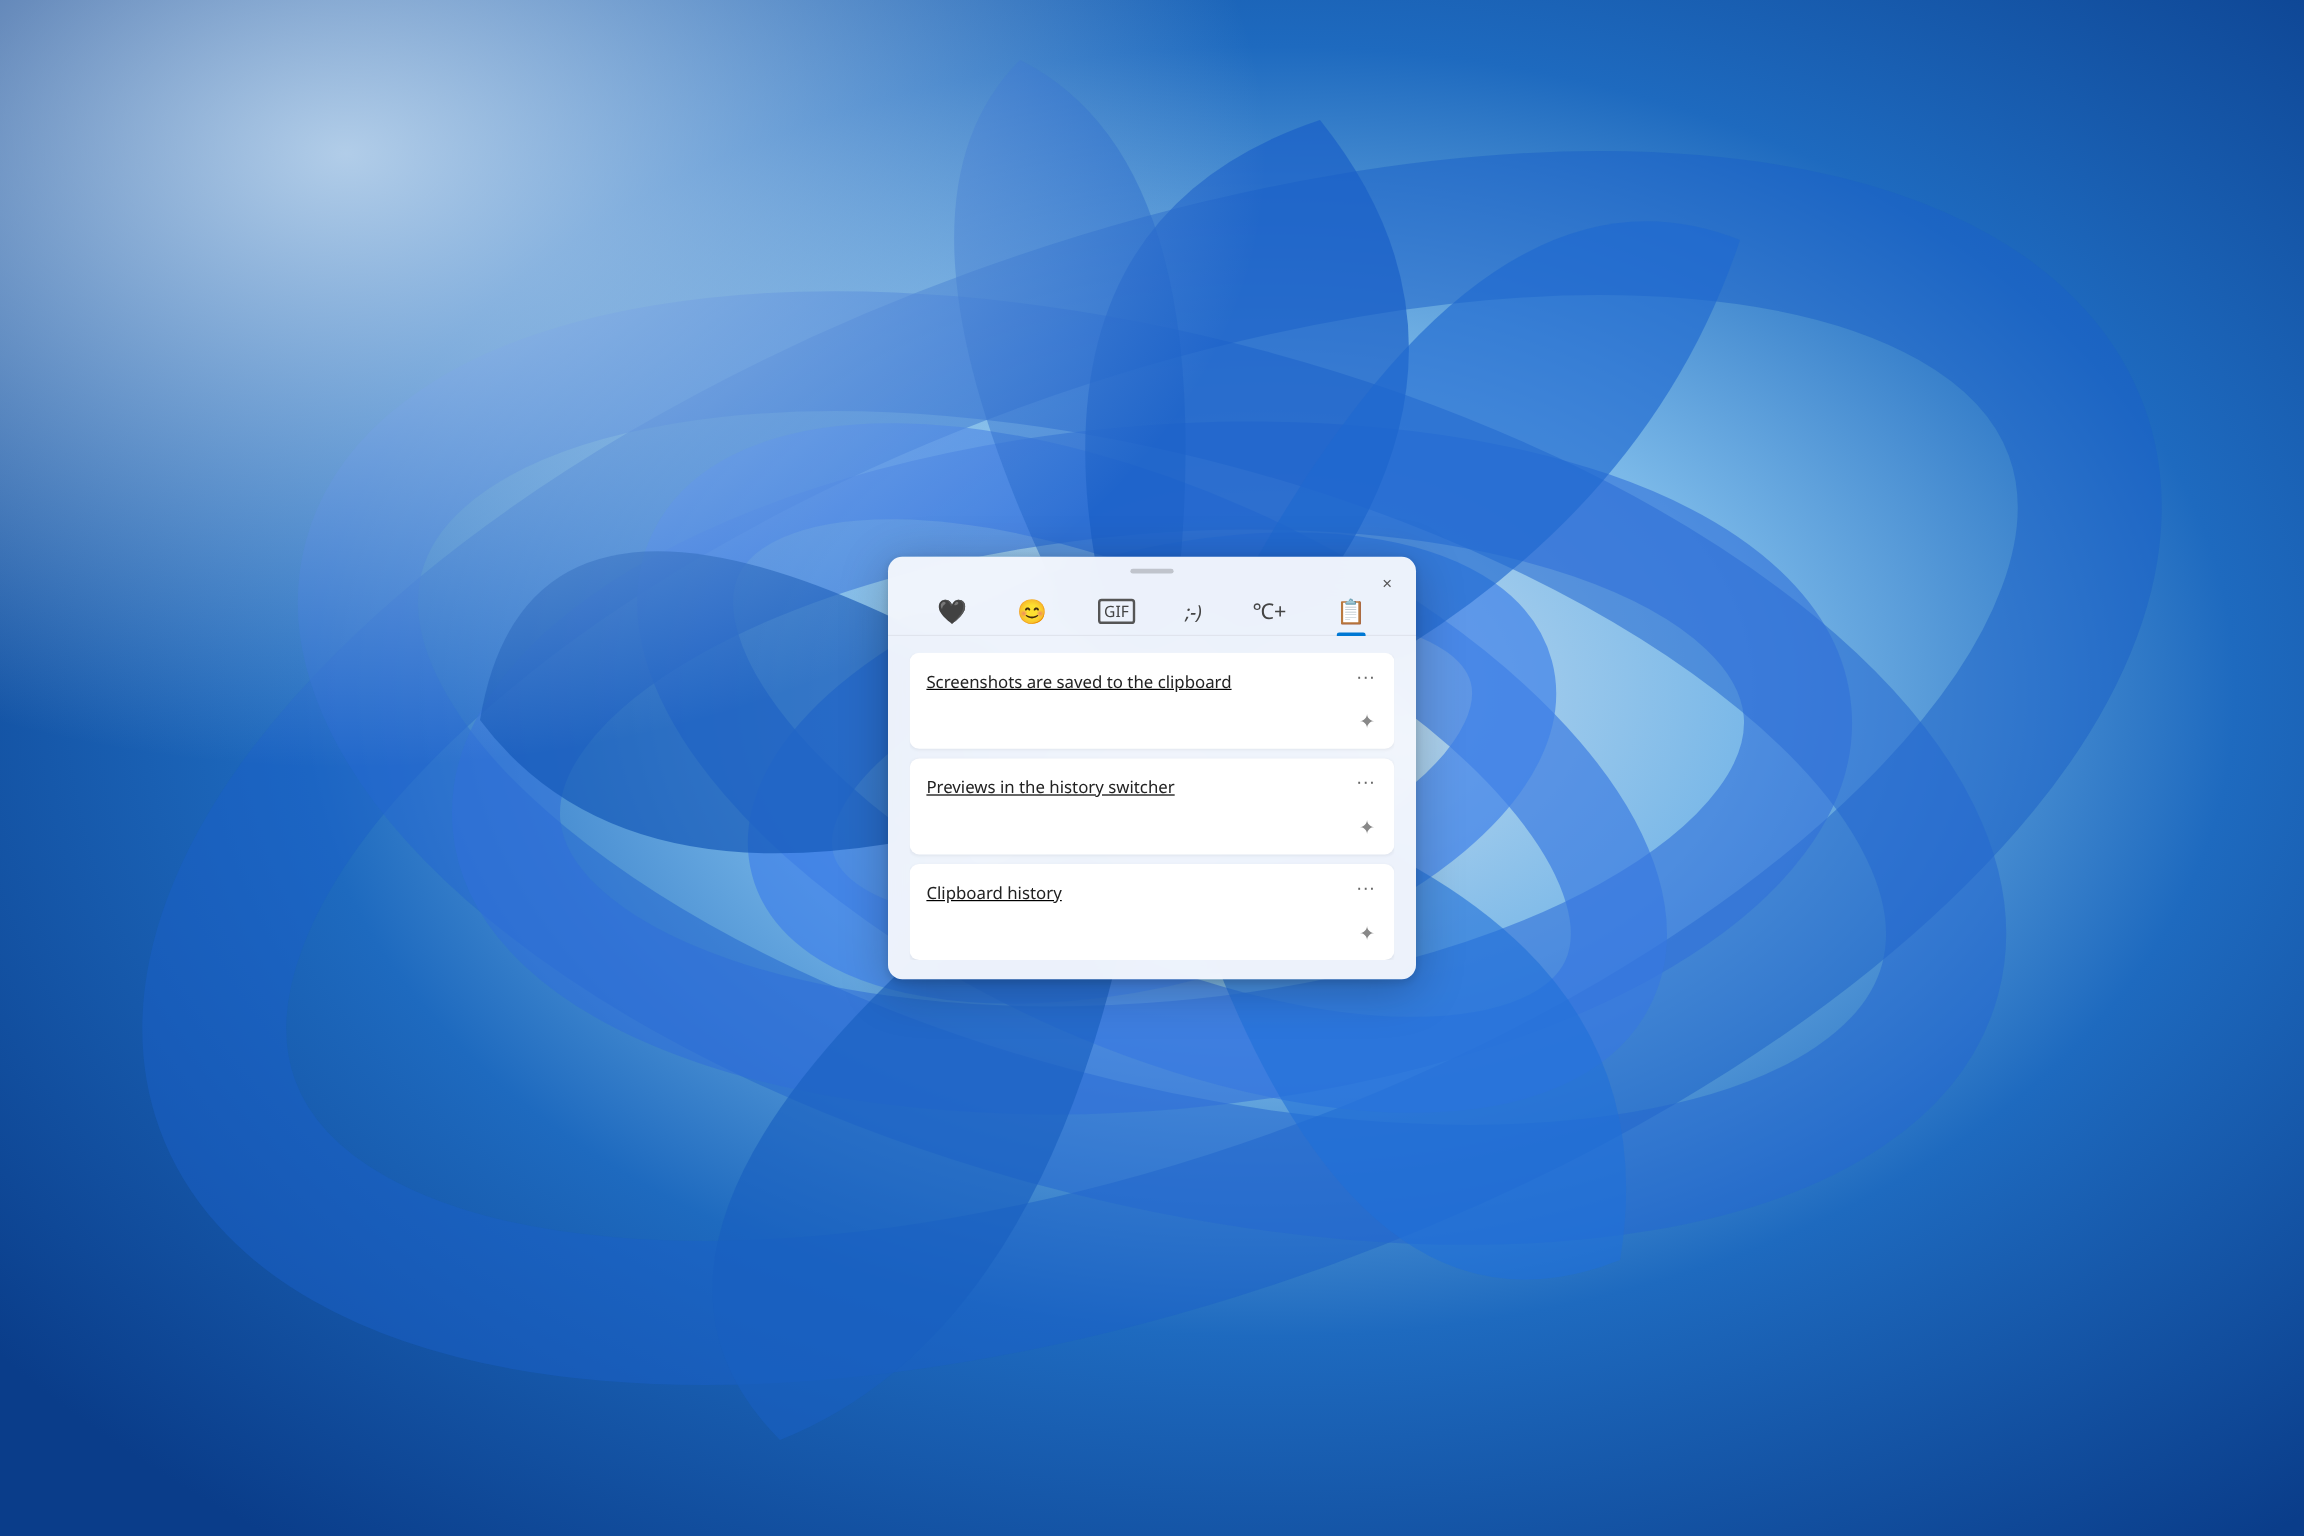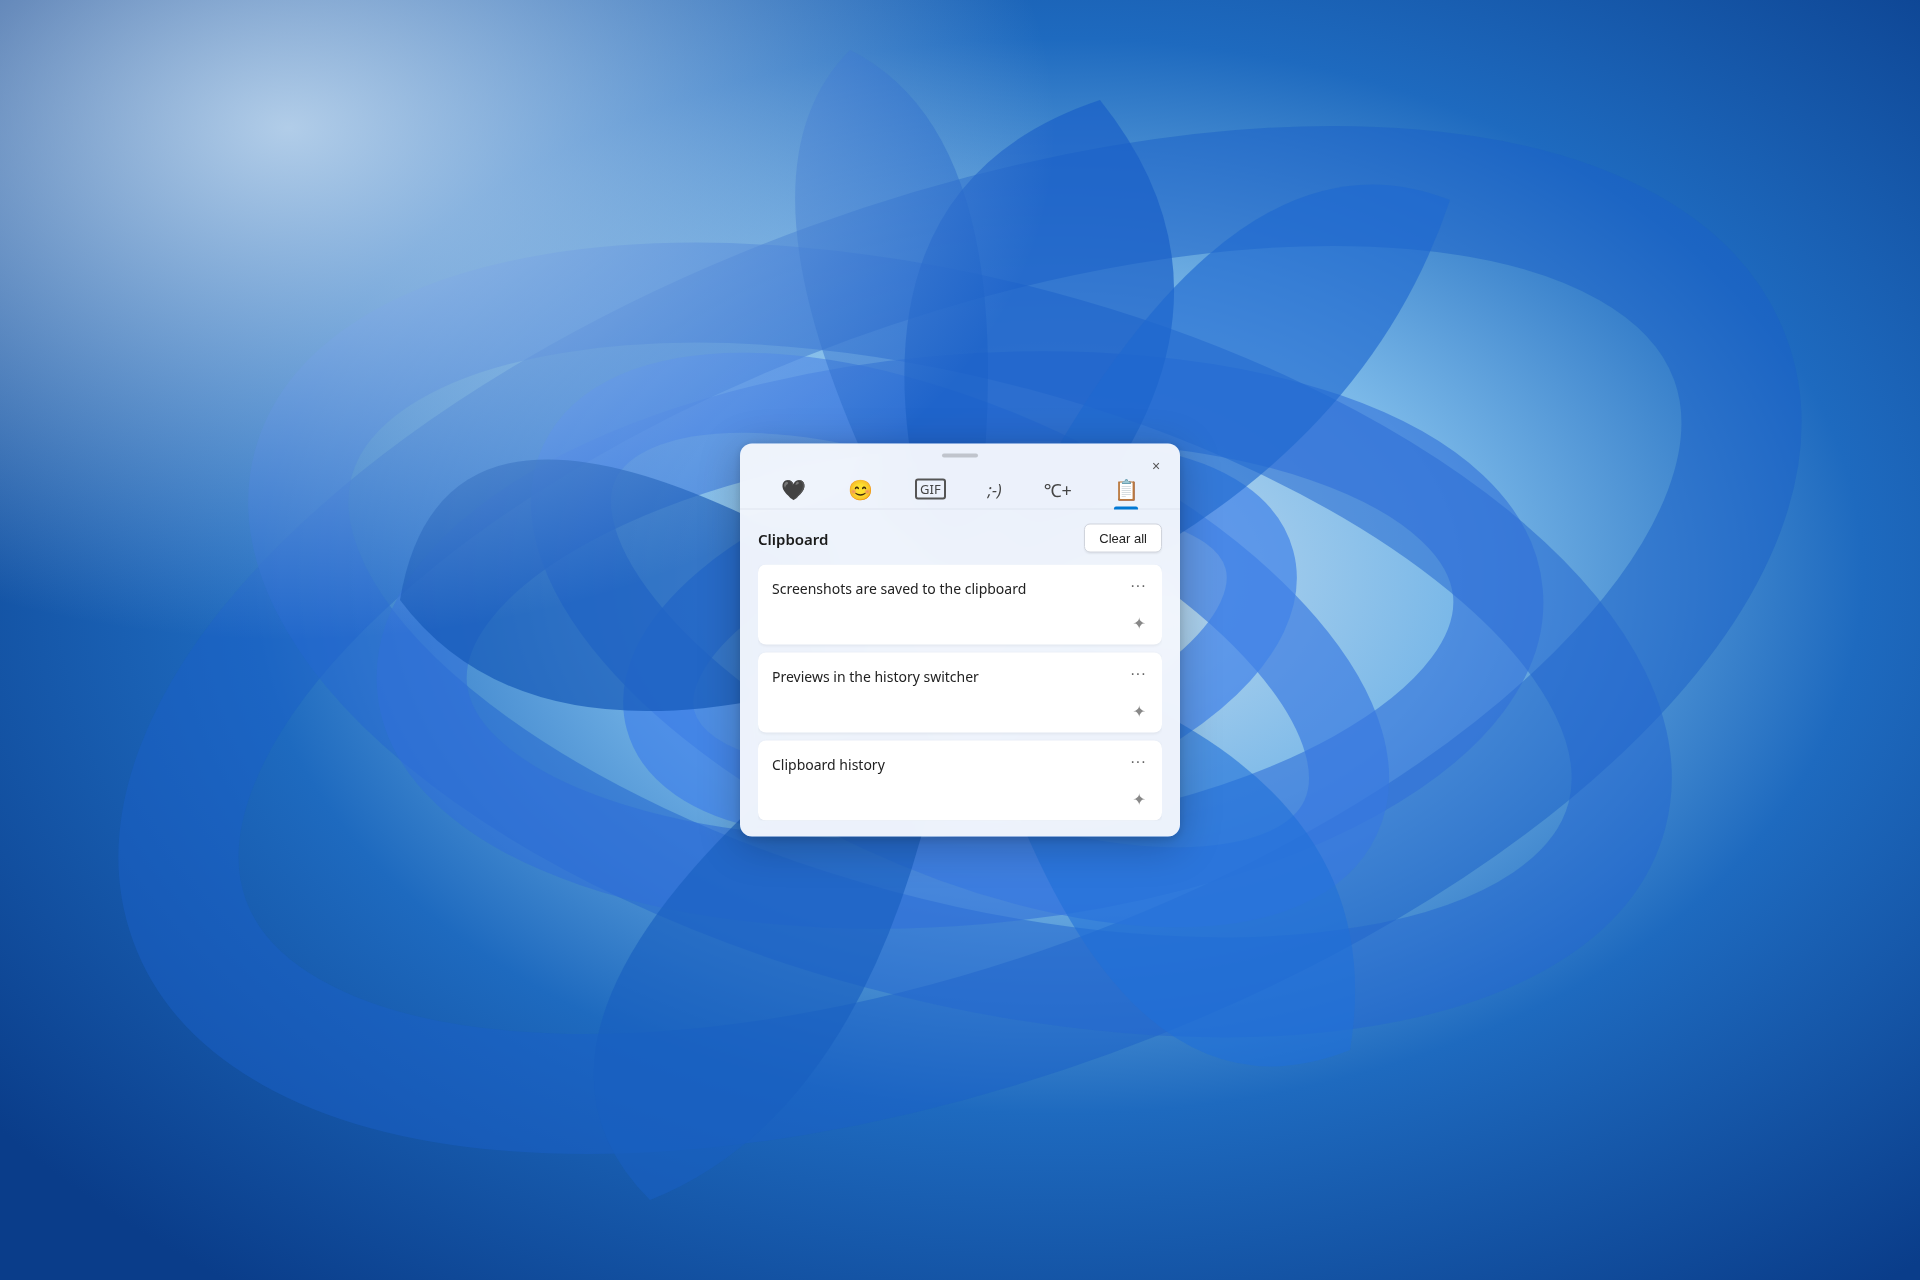--- a/index.html
+++ b/index.html
@@ -151,20 +151,21 @@
     }
 
     .clipboard-item {
       background: white;
       border-radius: 8px;
       padding: 12px 14px 10px 14px;
       position: relative;
       min-height: 80px;
       box-shadow: 0 1px 3px rgba(0,0,0,0.06);
       cursor: pointer;
+      text-decoration: underline;
     }
 
     .item-text {
       font-size: 14px;
       color: #222;
       line-height: 1.4;
     }
 
     .item-actions {
       position: absolute;
@@ -286,24 +287,20 @@
     <div class="tab-item">
       <span style="font-size:18px;">℃+</span>
     </div>
     <div class="tab-item active">
       <span style="font-size:20px;">📋</span>
     </div>
   </div>
 
   <div class="panel-body">
 
-    <div class="header-row">
-      <span class="section-title">Clipboard</span>
-      <button class="clear-all-btn">Clear all</button>
-    </div>
 
     <div class="scroll-container">
       <div class="clipboard-items">
 
         <div class="clipboard-item">
           <span class="item-text">Screenshots are saved to the clipboard</span>
           <div class="item-actions">
             <button class="more-btn">···</button>
           </div>
           <button class="pin-btn">

